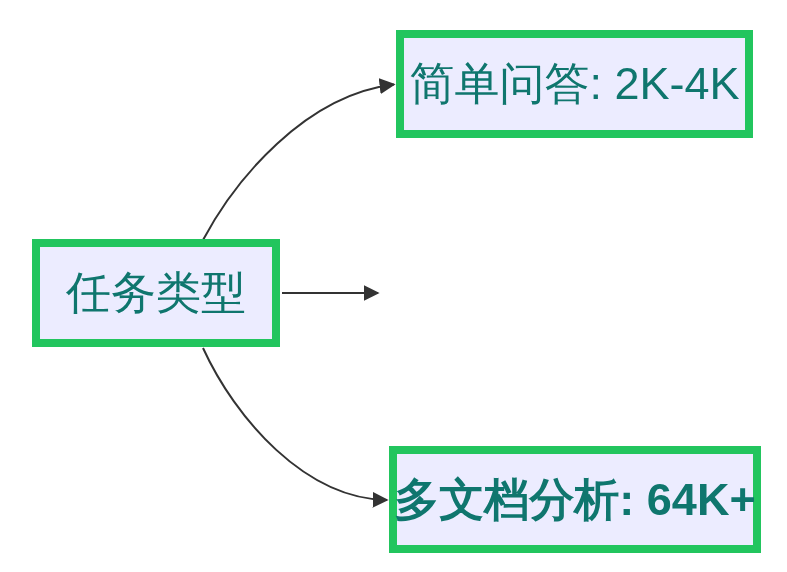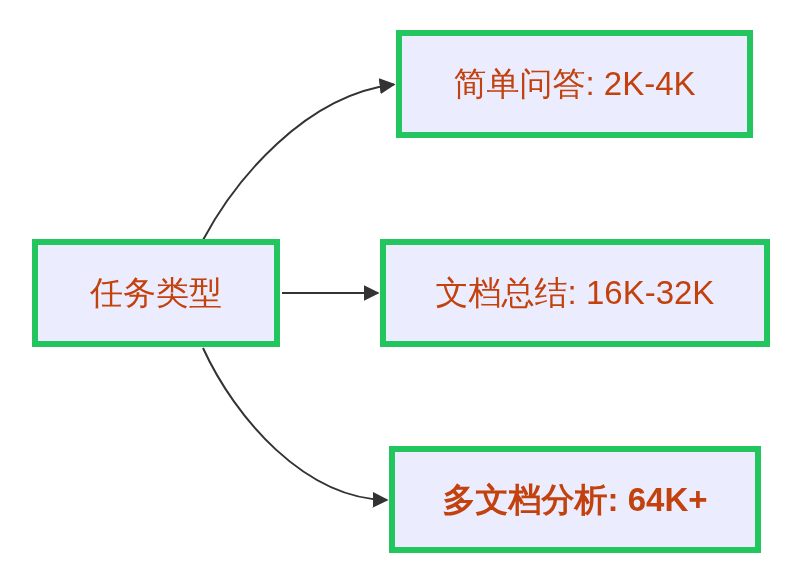--- a/index.html
+++ b/index.html
@@ -20,26 +20,26 @@
     left: 0;
     top: 0;
     width: 787px;
     height: 572px;
     pointer-events: none;
   }
   .node {
     position: absolute;
     box-sizing: border-box;
     background: #ECECFF;
-    border: 6px solid #22c55e;
+    border: 8px solid #22c55e;
     display: flex;
     align-items: center;
     justify-content: center;
-    color: #c2410c;
-    font-size: 33px;
+    color: #0f766e;
+    font-size: 45px;
     line-height: 1.2;
     white-space: nowrap;
   }
   .node-task-type      { left: 32px;  top: 239px; width: 248px; height: 108px; }
   .node-simple-qa      { left: 396px; top: 30px;  width: 357px; height: 108px; }
   .node-doc-summary    { left: 380px; top: 239px; width: 390px; height: 108px; }
   .node-multi-doc      { left: 389px; top: 446px; width: 372px; height: 107px; font-weight: bold; }
 </style>
 </head>
 <body>
@@ -58,21 +58,18 @@
   </svg>
 
   <div class="node node-task-type">
     <span>任务类型</span>
   </div>
 
   <div class="node node-simple-qa">
     <span>简单问答: 2K-4K</span>
   </div>
 
-  <div class="node node-doc-summary">
-    <span>文档总结: 16K-32K</span>
-  </div>
 
   <div class="node node-multi-doc">
     <span>多文档分析: 64K+</span>
   </div>
 
 </div>
 
 </body></html>

